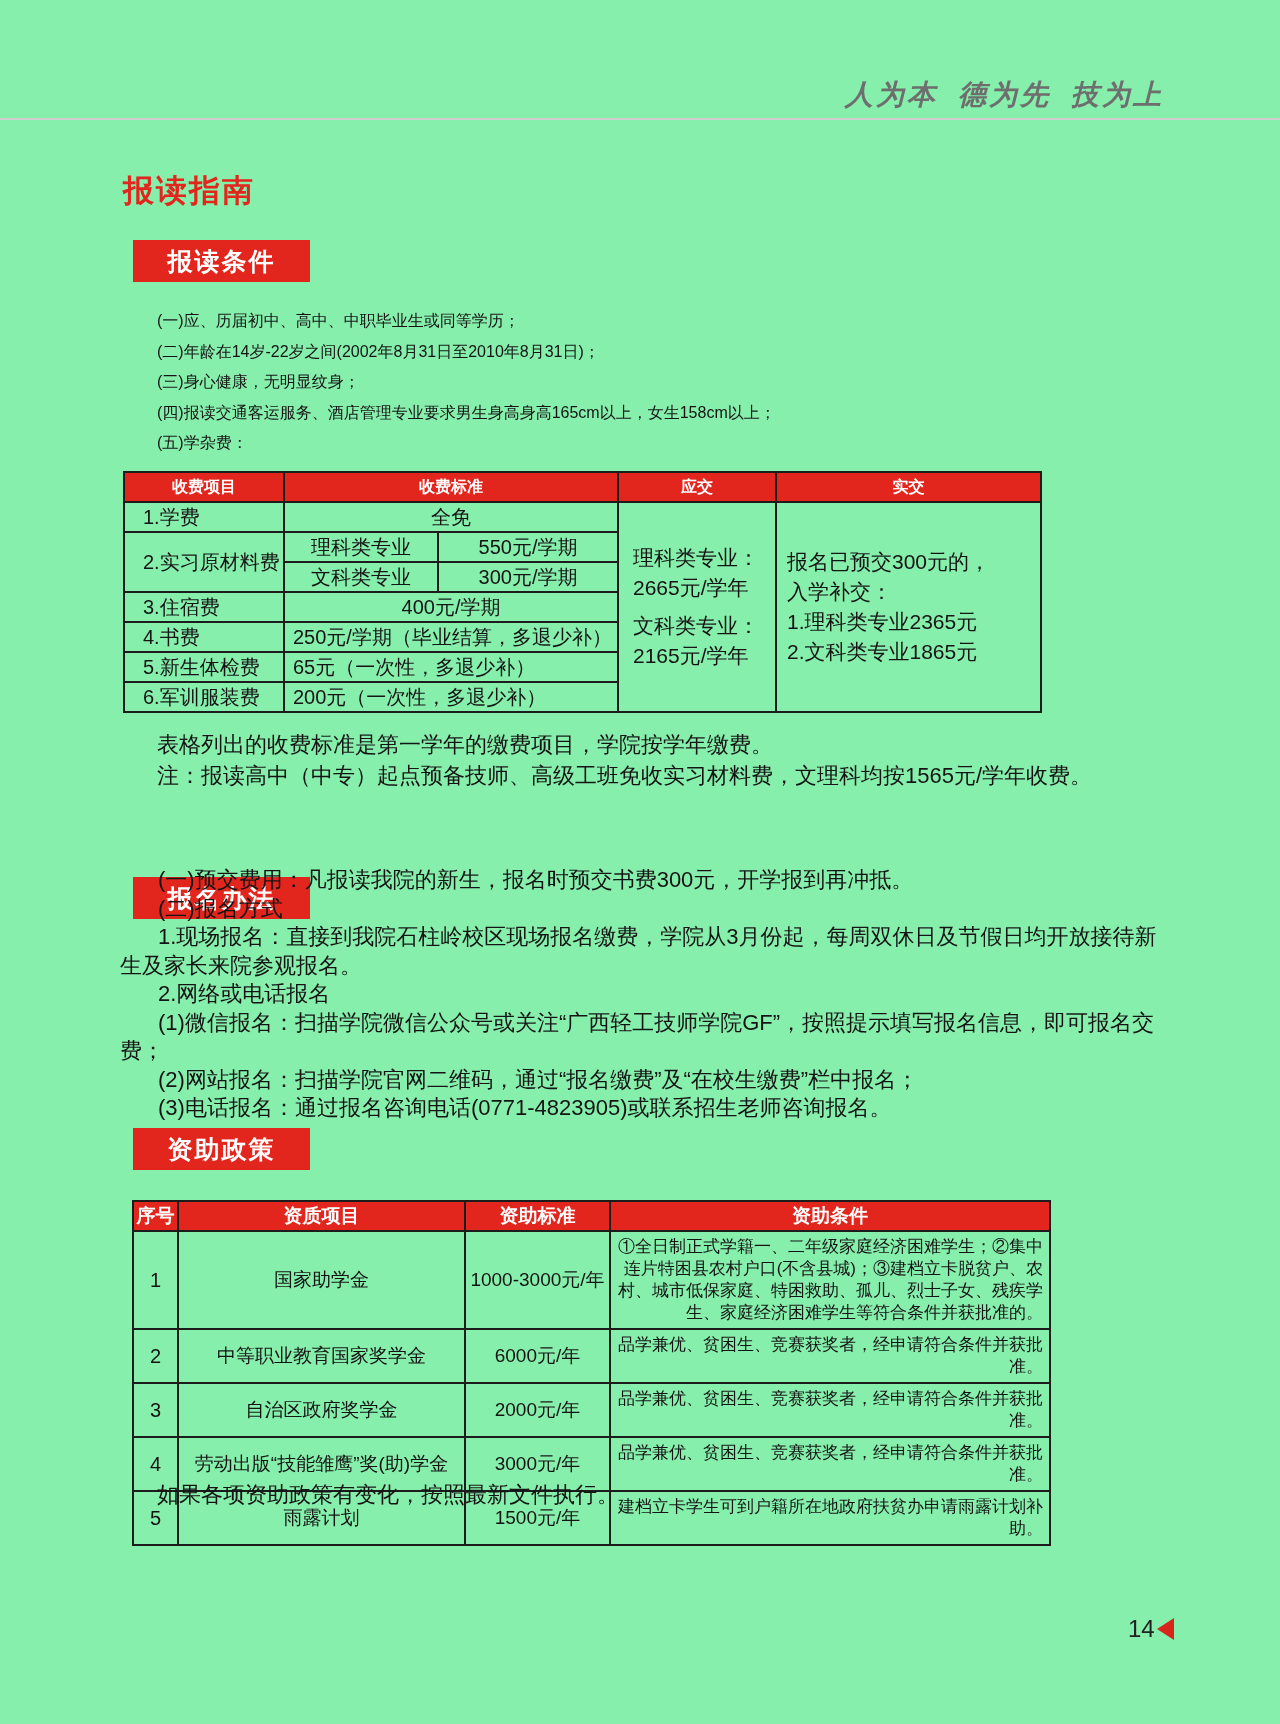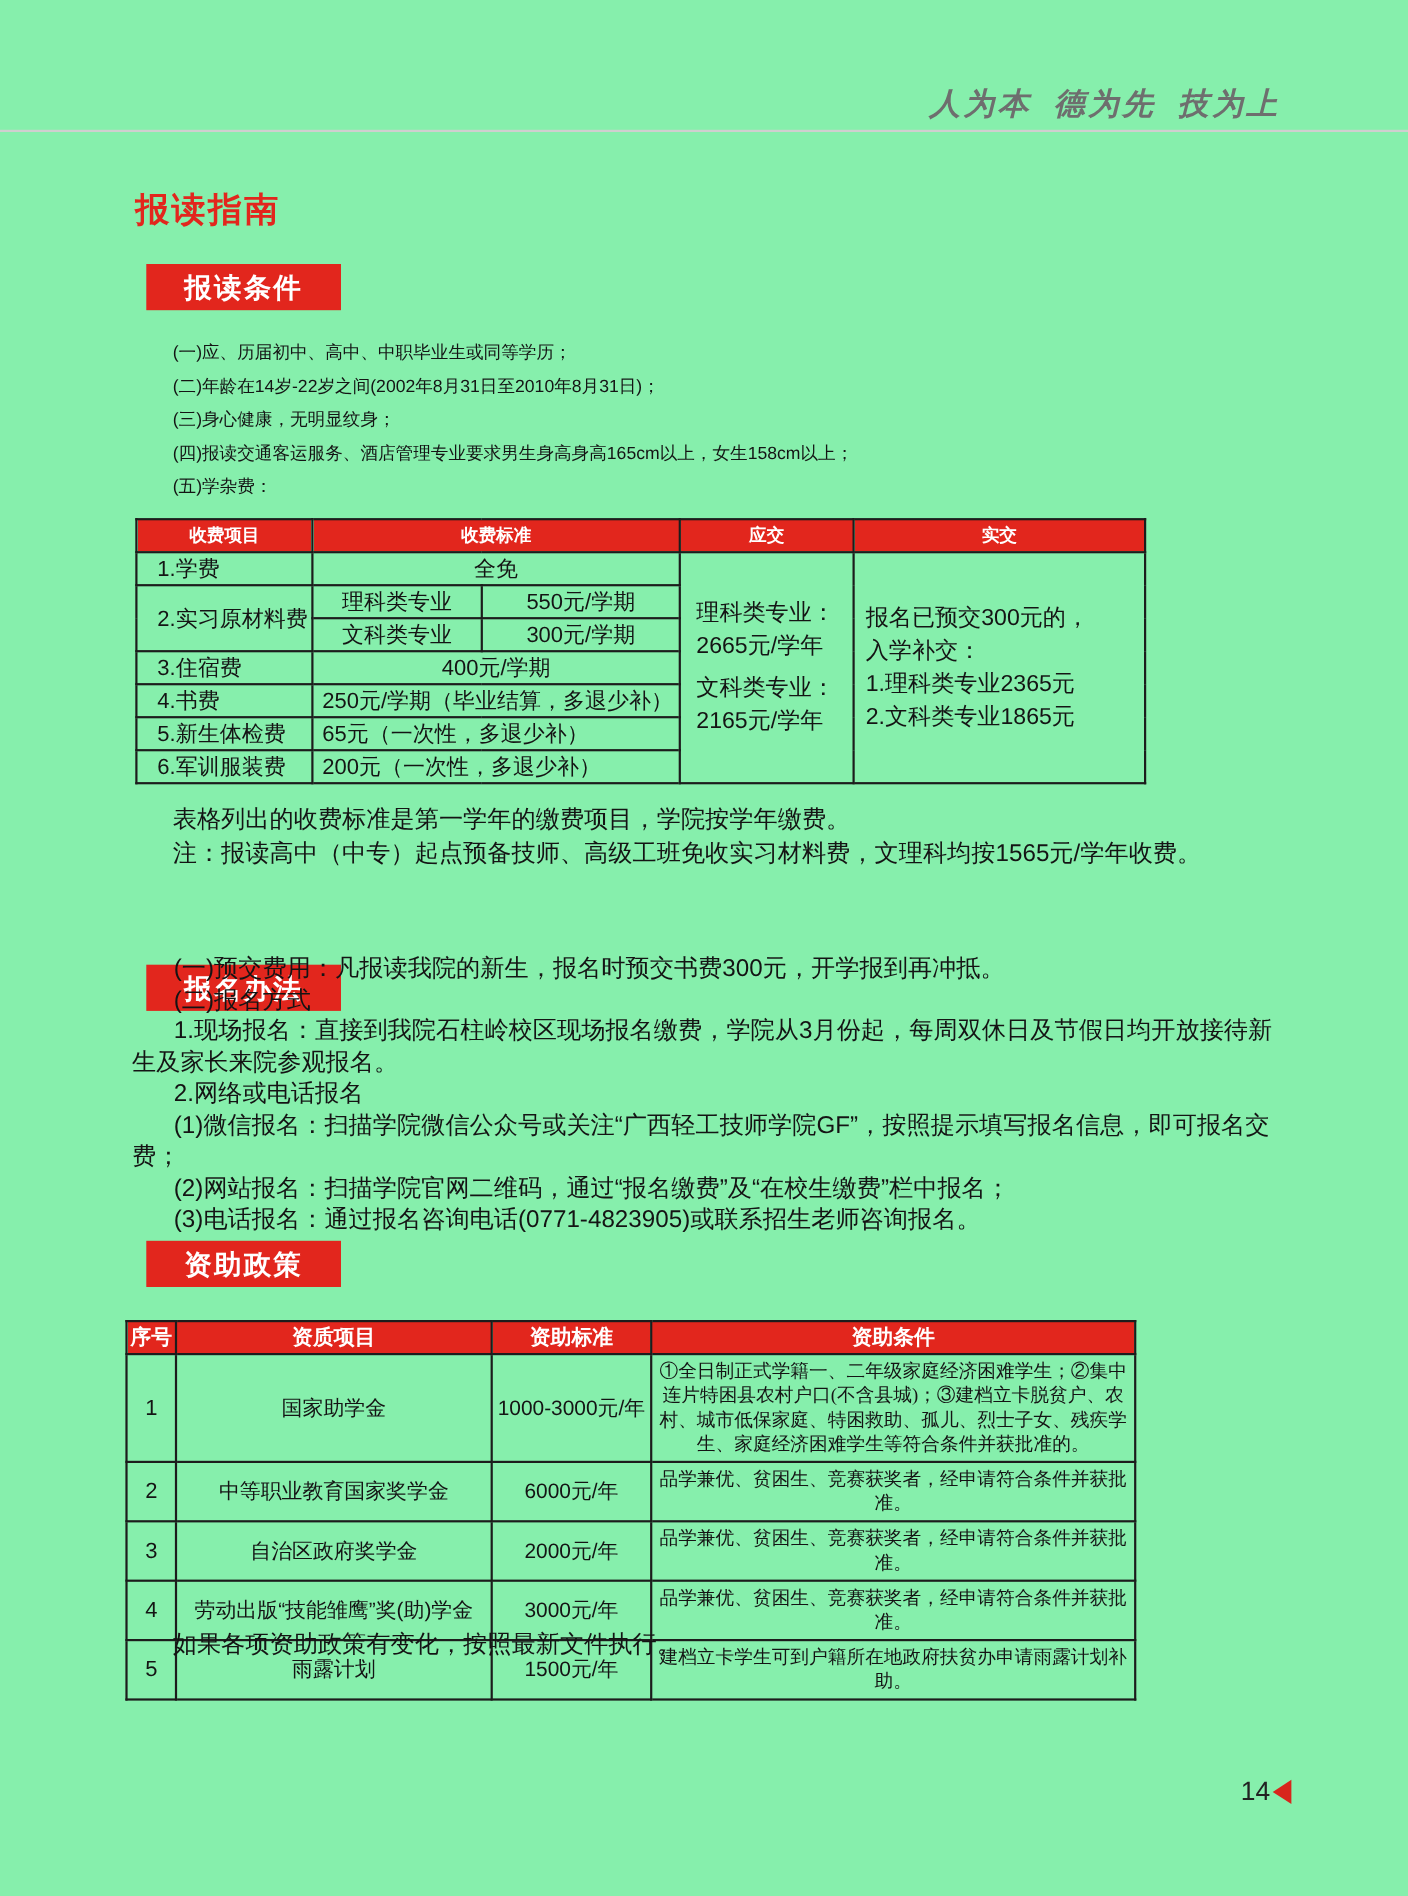--- a/index.html
+++ b/index.html
@@ -41,27 +41,27 @@
   .actual-cell div { padding-left:10px; line-height:30px; }
 
   .fee-notes { position:absolute; top:729px; left:120px; width:1056px;
                font-size:22px; line-height:31px; color:#141414; }
   .fee-notes div { text-indent:37px; }
 
   .reg-text { position:absolute; top:866px; left:120px; width:1048px;
               font-size:22px; line-height:28.5px; color:#141414; }
   .reg-text p { text-indent:38px; }
 
-  .aid-table { position:absolute; top:1200px; left:114px; width:917px; }
+  .aid-table { position:absolute; top:1200px; left:132px; width:917px; }
   .aid-table th { background:var(--red); color:#fff; font-weight:bold; font-size:19px; height:30px; }
   .aid-table td { color:#141414; }
   .aid-table td.no { text-align:center; font-size:20px; }
   .aid-table td.item { text-align:center; font-size:19px; }
   .aid-table td.std { text-align:center; font-size:19px; }
-  .aid-table td.cond { text-align:center; font-size:17px; line-height:22px; padding:4px 6px;font-family:Liberation Serif, serif; }
+  .aid-table td.cond { text-align:right; font-size:17px; line-height:22px; padding:4px 6px; }
   .aid-table tr.r1 td { height:92px; }
   .aid-table tr.rs td { height:36px; }
 
   .aid-footnote { position:absolute; top:1480px; left:157px; font-size:22px; color:#141414; }
 
   .page-num { position:absolute; top:1615px; left:1128px; display:flex; align-items:center; }
   .page-num .num { font-size:24px; color:#222; }
   .page-num .tri { width:0; height:0; margin-left:2px;
                    border-top:11px solid transparent; border-bottom:11px solid transparent;
                    border-right:17px solid #d8251c; }

